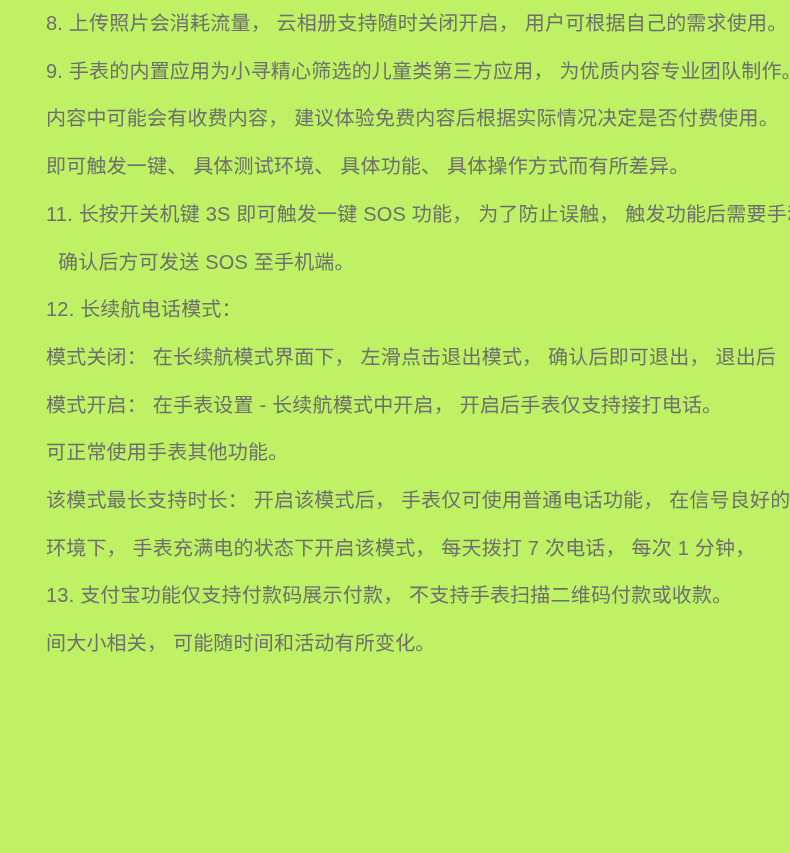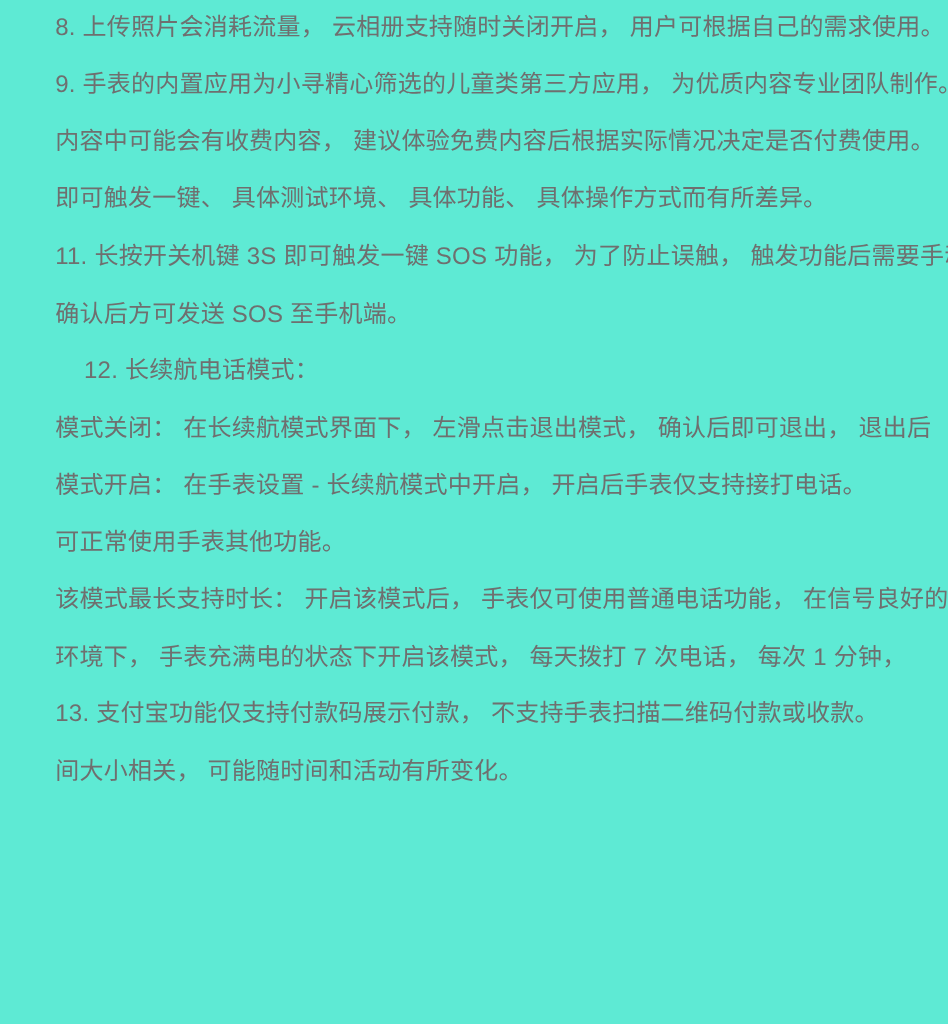--- a/index.html
+++ b/index.html
@@ -11,21 +11,21 @@
     width: 790px;
     height: 853px;
     overflow: hidden;
     font-family: "Liberation Sans", sans-serif;
   }
   .page {
     box-sizing: border-box;
     width: 790px;
     height: 853px;
     padding: 0 40px 0 46px;
-    background: #5eead4;
+    background: #bef264;
   }
   .text-block {
     width: 100%;
   }
   .line {
     font-size: 20px;
     line-height: 47.7px;
     color: #6f6f6f;
     white-space: nowrap;
     letter-spacing: 0.2px;
@@ -35,22 +35,22 @@
 </head>
 <body style="background: rgb(255, 255, 255);">
 
 <div class="page">
   <div class="text-block">
       <div class="line" style="color: rgb(111, 111, 111);">8. 上传照片会消耗流量， 云相册支持随时关闭开启， 用户可根据自己的需求使用。</div>
       <div class="line" style="color: rgb(111, 111, 111);">9. 手表的内置应用为小寻精心筛选的儿童类第三方应用， 为优质内容专业团队制作。</div>
       <div class="line" style="color: rgb(111, 111, 111);">内容中可能会有收费内容， 建议体验免费内容后根据实际情况决定是否付费使用。</div>
       <div class="line" style="color: rgb(111, 111, 111);">即可触发一键、 具体测试环境、 具体功能、 具体操作方式而有所差异。</div>
       <div class="line" style="color: rgb(111, 111, 111);">11. 长按开关机键 3S 即可触发一键 SOS 功能， 为了防止误触， 触发功能后需要手动</div>
-      <div class="line" style="color: rgb(111, 111, 111);">确认后方可发送 SOS 至手机端。</div>
-      <div class="line" style="color: rgb(111, 111, 111); margin-left: 24px;">12. 长续航电话模式：</div>
+      <div class="line" style="color: rgb(111, 111, 111); margin-left: 12px;">确认后方可发送 SOS 至手机端。</div>
+      <div class="line" style="color: rgb(111, 111, 111);">12. 长续航电话模式：</div>
       <div class="line" style="color: rgb(111, 111, 111);">模式关闭： 在长续航模式界面下， 左滑点击退出模式， 确认后即可退出， 退出后</div>
       <div class="line" style="color: rgb(111, 111, 111);">模式开启： 在手表设置 - 长续航模式中开启， 开启后手表仅支持接打电话。</div>
       <div class="line" style="color: rgb(111, 111, 111);">可正常使用手表其他功能。</div>
       <div class="line" style="color: rgb(111, 111, 111);">该模式最长支持时长： 开启该模式后， 手表仅可使用普通电话功能， 在信号良好的</div>
       <div class="line" style="color: rgb(111, 111, 111);">环境下， 手表充满电的状态下开启该模式， 每天拨打 7 次电话， 每次 1 分钟，</div>
       <div class="line" style="color: rgb(111, 111, 111);">13. 支付宝功能仅支持付款码展示付款， 不支持手表扫描二维码付款或收款。</div>
       <div class="line" style="color: rgb(111, 111, 111);">间大小相关， 可能随时间和活动有所变化。</div>
     </div>
 </div>
 

